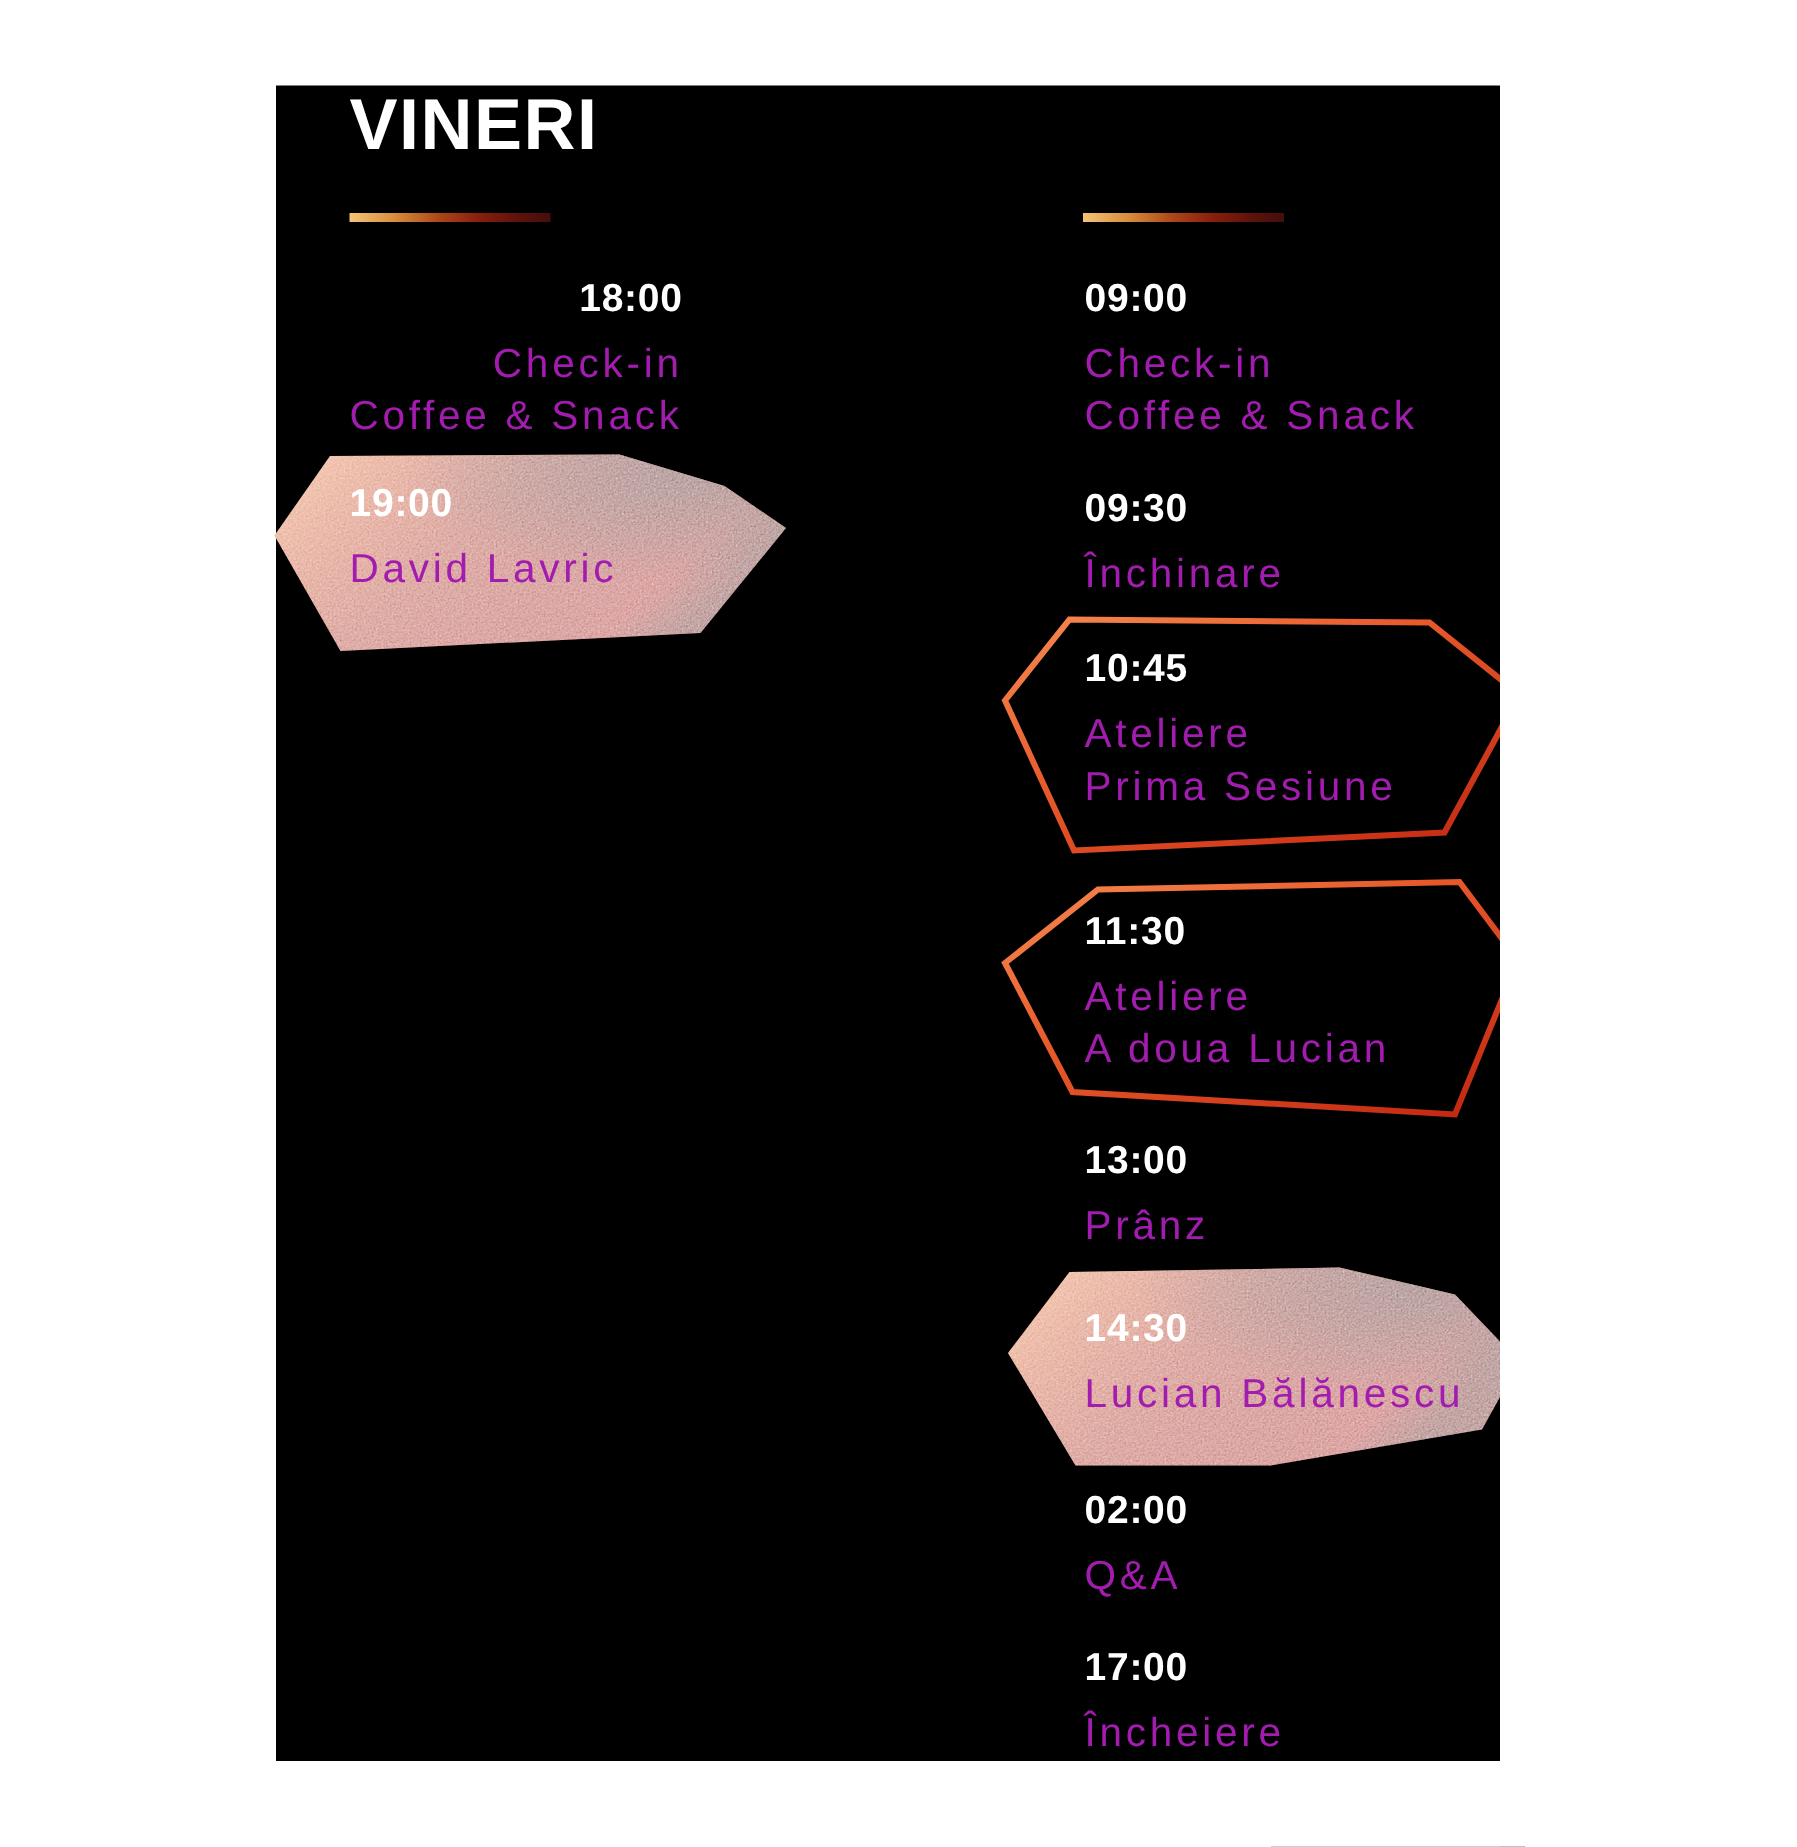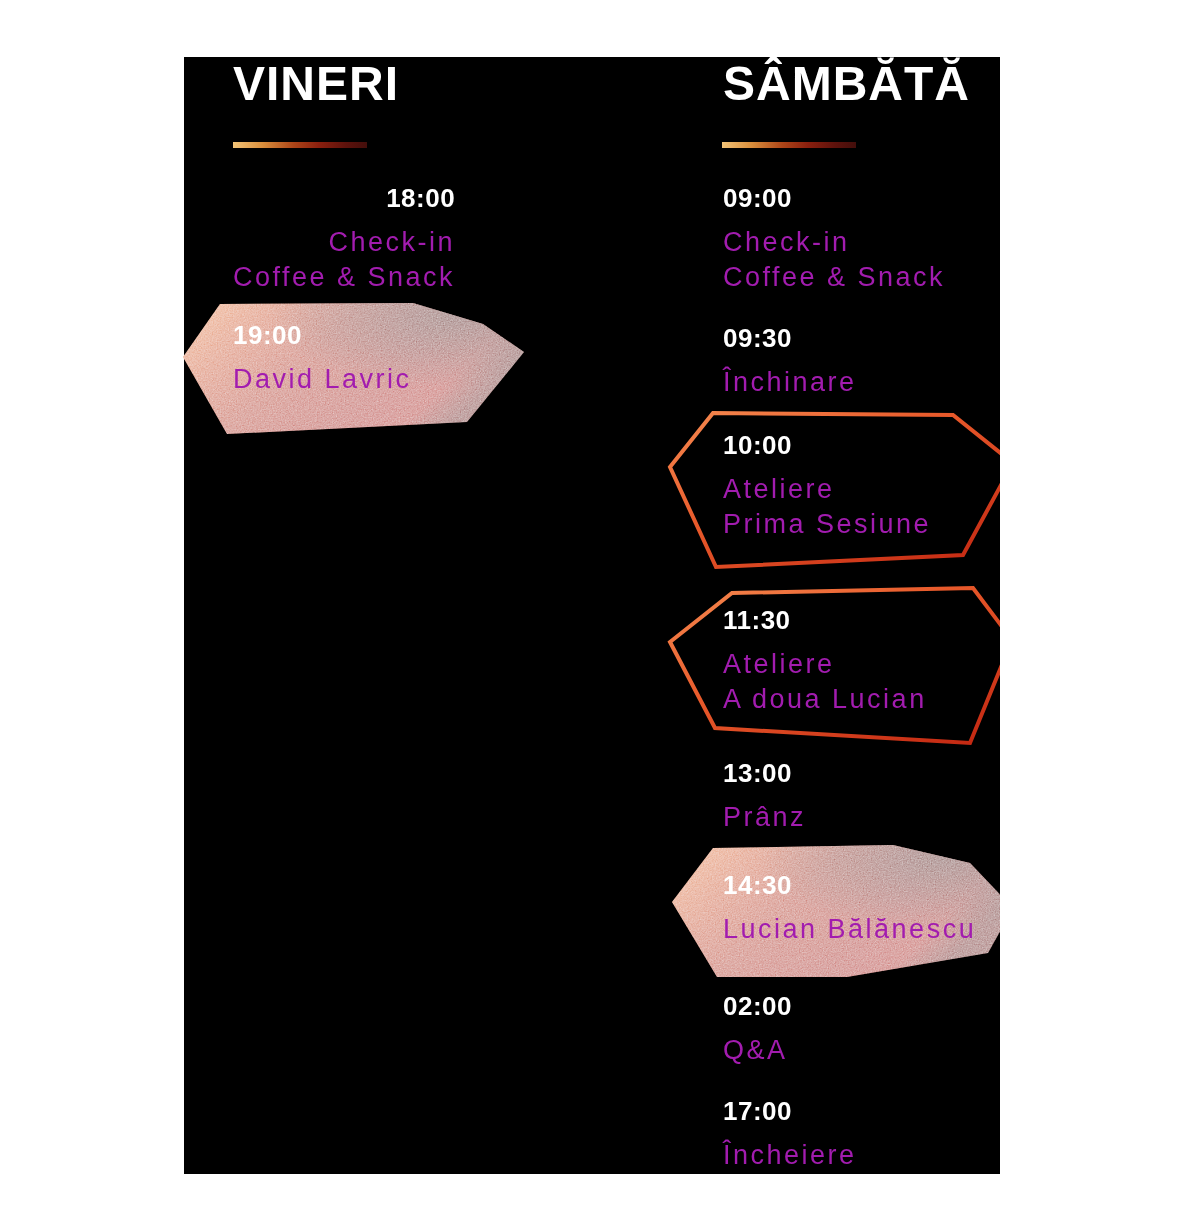--- a/index.html
+++ b/index.html
@@ -103,40 +103,39 @@
       </div>
     </div>
 
     <div class="item fri" style="top:322px;">
       <div class="time">19:00</div>
       <div class="lines">
         <div>David Lavric</div>
       </div>
     </div>
 
-    <div class="day-title sat">SÂMBĂTĂ</div>
     <div class="title-bar" style="left:722px;"></div>
 
     <div class="item sat" style="top:185px;">
       <div class="time">09:00</div>
       <div class="lines">
         <div>Check-in</div>
         <div>Coffee &amp; Snack</div>
       </div>
     </div>
 
     <div class="item sat" style="top:325px;">
       <div class="time">09:30</div>
       <div class="lines">
         <div>Închinare</div>
       </div>
     </div>
 
     <div class="item sat" style="top:432px;">
-      <div class="time">10:00</div>
+      <div class="time">10:45</div>
       <div class="lines">
         <div>Ateliere</div>
         <div>Prima Sesiune</div>
       </div>
     </div>
 
     <div class="item sat" style="top:607px;">
       <div class="time">11:30</div>
       <div class="lines">
         <div>Ateliere</div>

